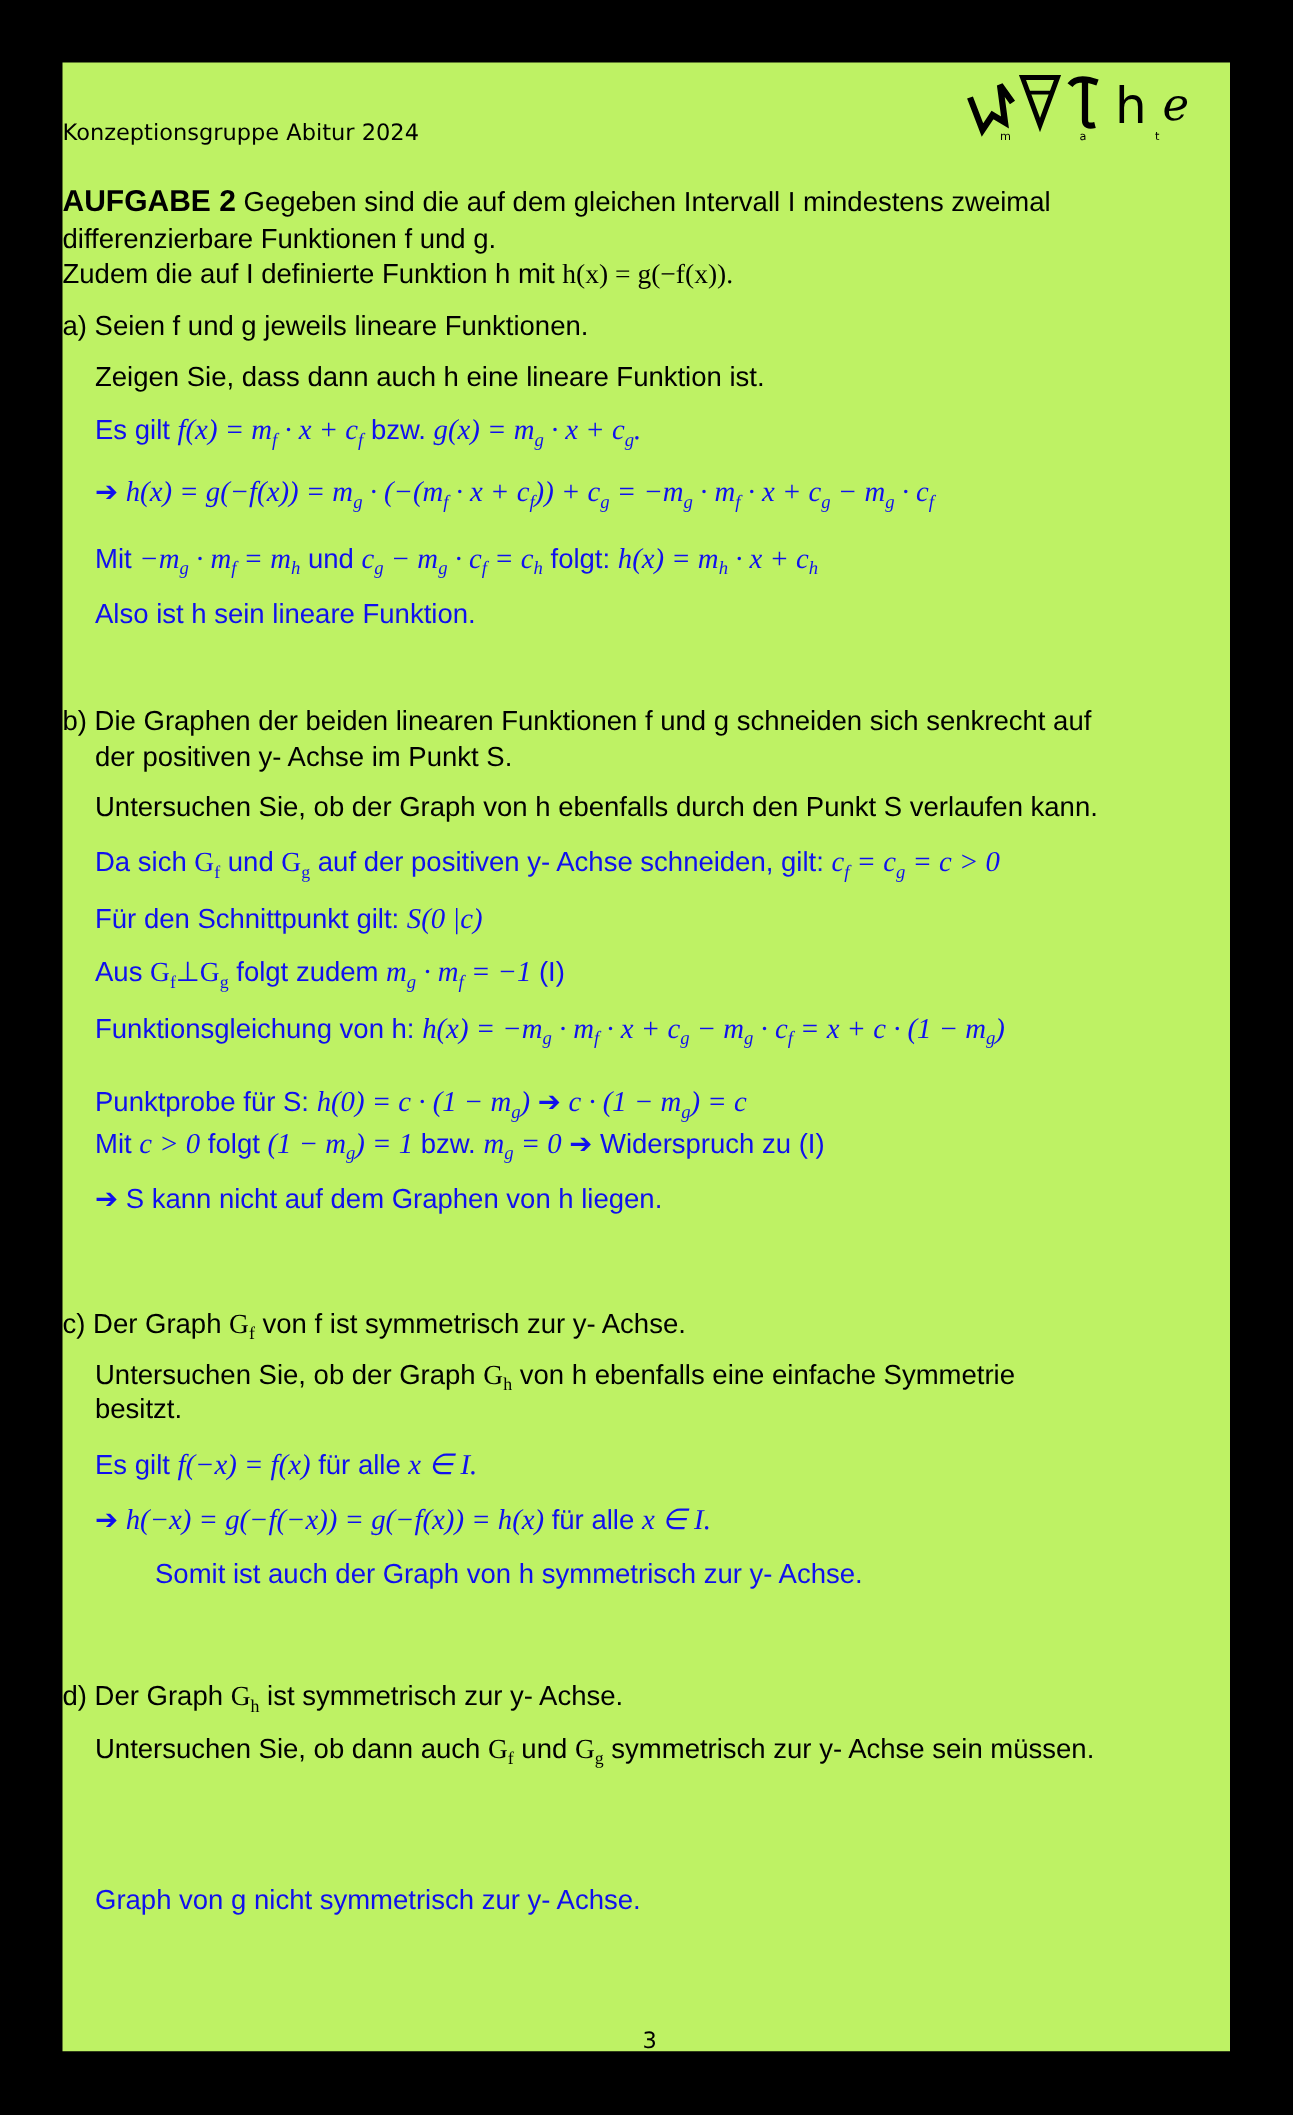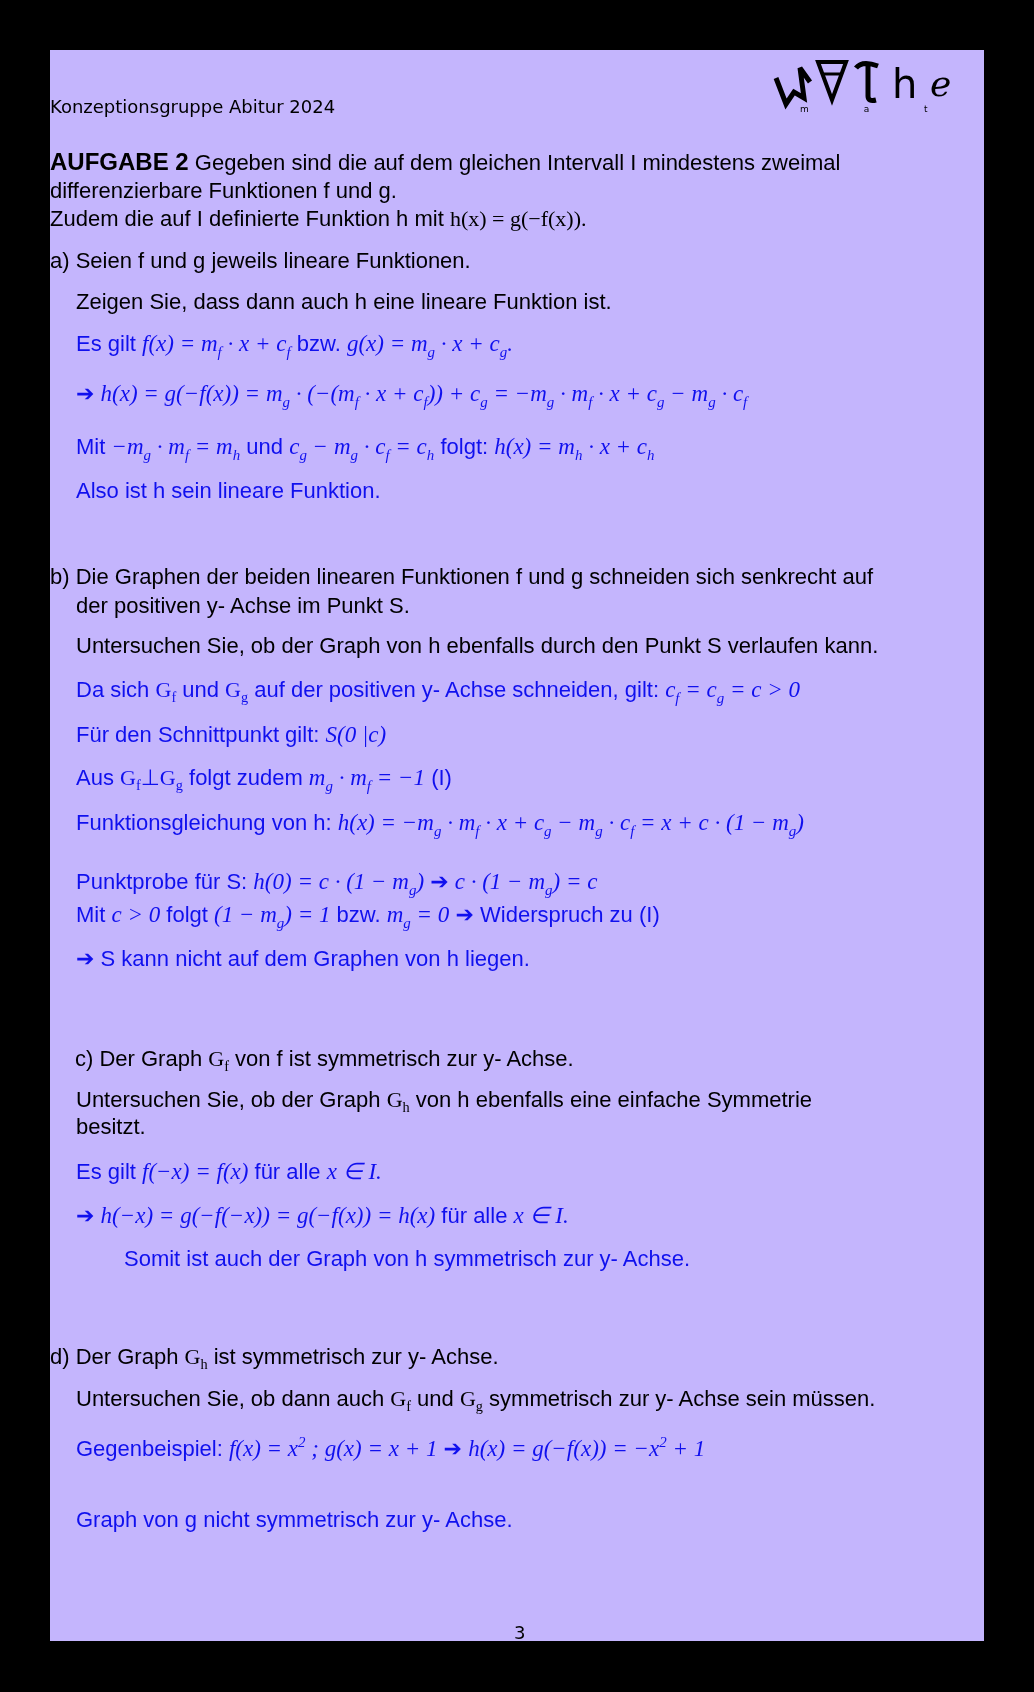--- a/index.html
+++ b/index.html
@@ -1,17 +1,17 @@
 <!DOCTYPE html>
 <html><head>
 <meta charset="utf-8">
 <style>
   html, body { margin:0; padding:0; }
   body { width:1034px; height:1692px; background:#000; position:relative; overflow:hidden; }
-  .page { position:absolute; left:50px; top:50px; width:934px; height:1591px; background:#c4b5fd; overflow:hidden; }
+  .page { position:absolute; left:50px; top:50px; width:934px; height:1591px; background:#bef264; overflow:hidden; }
   .line { position:absolute; white-space:nowrap; font-family:"Liberation Sans", sans-serif; font-size:22px; color:#000; line-height:1; }
   .blue { color:#1010ee; }
   .math { font-family:"Liberation Serif", serif; font-style:italic; font-size:23px; }
   .rm { font-family:"Liberation Serif", serif; font-style:normal; font-size:22px;text-align:center; }
   .header { font-family:"DejaVu Sans", sans-serif; font-size:18px; color:#000; }
   .bold { font-weight:bold; font-size:24px; }
   sub, sup { font-size:0.65em; }
   .logo { position:absolute; left:720px; top:2px; width:200px; height:62px; }
   .pagenum { position:absolute; left:464px; top:1572px; font-family:"DejaVu Sans", sans-serif; font-size:18px; }
 </style>
@@ -71,40 +71,37 @@
   <div class="line blue" style="left:26px; top:808px;margin-top:12px;">
     <span>Punktprobe für S: </span><span class="math">h(0) = c · (1 − m<sub>g</sub>)</span> <span>➔</span> <span class="math">c · (1 − m<sub>g</sub>) = c</span>
   </div>
   <div class="line blue" style="left:26px; top:853px;">
     <span>Mit </span><span class="math">c &gt; 0</span><span> folgt </span><span class="math">(1 − m<sub>g</sub>) = 1</span><span> bzw. </span><span class="math">m<sub>g</sub> = 0</span> <span>➔</span><span> Widerspruch zu (I)</span>
   </div>
   <div class="line blue" style="left:26px; top:898px;">
     <span>➔</span><span> S kann nicht auf dem Graphen von h liegen.</span>
   </div>
 
-  <div class="line" style="left:0; top:998px;margin-left:25px;">
+  <div class="line" style="left:0; top:998px;">
     <span>c) Der Graph </span><span class="rm">G<sub>f</sub></span><span> von f ist symmetrisch zur y- Achse.</span>
   </div>
   <div class="line" style="left:26px; top:1039px;">
     <span>Untersuchen Sie, ob der Graph </span><span class="rm">G<sub>h</sub></span><span> von h ebenfalls eine einfache Symmetrie</span>
   </div>
   <div class="line" style="left:26px; top:1066px;">besitzt.</div>
   <div class="line blue" style="left:26px; top:1110px;">
     <span>Es gilt </span><span class="math">f(−x) = f(x)</span><span> für alle </span><span class="math">x ∈ I.</span>
   </div>
   <div class="line blue" style="left:26px; top:1154px;">
     <span>➔</span> <span class="math">h(−x) = g(−f(−x)) = g(−f(x)) = h(x)</span><span> für alle </span><span class="math">x ∈ I.</span>
   </div>
   <div class="line blue" style="left:26px; top:1198px;margin-left:48px;">Somit ist auch der Graph von h symmetrisch zur y- Achse.</div>
 
   <div class="line" style="left:0; top:1296px;">
     <span>d) Der Graph </span><span class="rm">G<sub>h</sub></span><span> ist symmetrisch zur y- Achse.</span>
   </div>
   <div class="line" style="left:26px; top:1338px;">
     <span>Untersuchen Sie, ob dann auch </span><span class="rm">G<sub>f</sub></span><span> und </span><span class="rm">G<sub>g</sub></span><span> symmetrisch zur y- Achse sein müssen.</span>
   </div>
-  <div class="line blue" style="left:26px; top:1385px;">
-    <span>Gegenbeispiel:  </span><span class="math">f(x) = x<sup>2</sup> ; g(x) = x + 1</span> <span>➔</span> <span class="math">h(x) = g(−f(x)) = −x<sup>2</sup> + 1</span>
-  </div>
   <div class="line blue" style="left:26px; top:1459px;">Graph von g nicht symmetrisch zur y- Achse.</div>
 
   <div class="pagenum">3</div>
 </div>
 
 </body></html>

